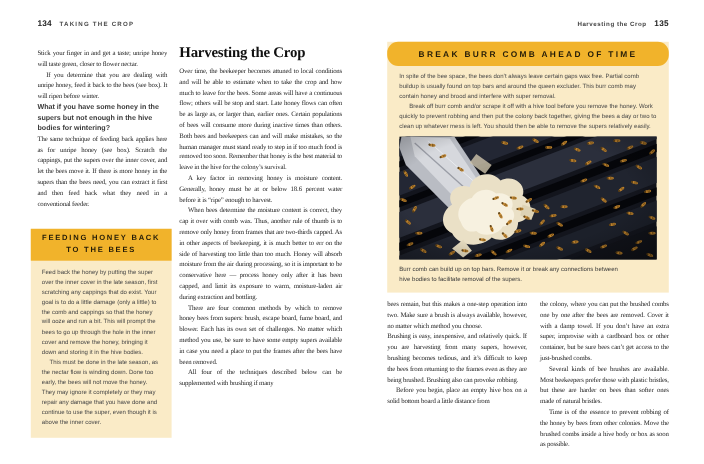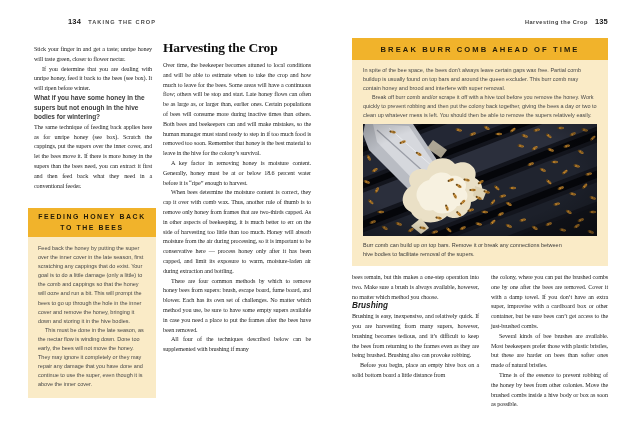--- a/index.html
+++ b/index.html
@@ -4,21 +4,21 @@
 <style>
   html,body{margin:0;padding:0;}
   body{width:640px;height:422px;background:#ffffff;position:relative;overflow:hidden;
        font-family:"Liberation Serif",serif;color:#262626;}
   .page{position:absolute;top:0;height:422px;overflow:hidden;}
   #page-left{left:0;width:320px;}
   #page-right{left:320px;width:320px;}
 
   
   .runhead{position:absolute;top:17px;font-family:"Liberation Sans",sans-serif;
-           display:flex;align-items:baseline;gap:7px;margin-left:34px;}
+           display:flex;align-items:baseline;gap:7px;}
   .folio{font-weight:bold;font-size:7.5px;color:#1c1c1c;letter-spacing:.2px;}
   .rh-text{font-size:5.6px;font-weight:bold;color:#4a4a4a;letter-spacing:1.1px;text-transform:uppercase;}
   .rh-text.title-case{text-transform:none;letter-spacing:.5px;font-weight:bold;color:#3f3f3f;}
 
   
   .col{position:absolute;text-align:justify;font-size:6.2px;line-height:9.8px;letter-spacing:-.15px;}
   .col p{margin:0;}
   .col p.ind{text-indent:8px;}
   .chapter-h1{font-size:13.5px;font-weight:bold;color:#101010;letter-spacing:-.2px;
               margin:0 0 5px 0;line-height:15px;text-align:left;font-family:"Liberation Serif",serif;}
@@ -32,21 +32,21 @@
   .box-band{background:#F1B32B;text-align:center;font-family:"Liberation Sans",sans-serif;
             font-weight:bold;color:#241c08;display:flex;align-items:center;justify-content:center;}
   #feed-box{left:28px;top:208px;width:128px;}
   #feed-box .box-band{font-size:6.9px;letter-spacing:1.6px;line-height:10.5px;padding:4px 6px;min-height:19px;}
   #feed-box .box-body{padding:7px 10px 8px 10px;font-family:"Liberation Sans",sans-serif;
             font-size:5.5px;line-height:9.1px;color:#474747;text-align:left;letter-spacing:0;}
   #feed-box .box-body p{margin:0;}
   #feed-box .box-body p.ind{text-indent:7px;}
 
   #burr-box{left:32px;top:38px;width:256px;}
-  #burr-box .box-band{font-size:7.6px;letter-spacing:2.1px;padding:5px 16px;min-height:12px;}
+  #burr-box .box-band{font-size:7.6px;letter-spacing:2.1px;padding:5px 16px;min-height:12px;border-radius:10px;}
   #burr-box .box-body{padding:6px 11px 0 11px;font-family:"Liberation Sans",sans-serif;
             font-size:5.5px;line-height:9.0px;color:#474747;text-align:left;}
   #burr-box .box-body p{margin:0;}
   #burr-box .box-body p.ind{text-indent:9px;}
   .photo-wrap{margin:4px 11px 0 11px;width:234px;height:112px;}
   .photo-wrap svg{display:block;width:234px;height:112px;}
   .photo-caption{margin:5px 11px 0 11px;padding-bottom:8px;font-family:"Liberation Sans",sans-serif;
             font-size:5.5px;line-height:8.6px;color:#3a3a3a;max-width:200px;}
 
   
@@ -222,21 +222,20 @@
             <use href="#bee" transform="translate(30 8) rotate(10)"></use>
         </g>
         <rect width="234" height="112" fill="url(#vg)"></rect>
       </svg>
     </div>
     <div class="photo-caption">Burr comb can build up on top bars. Remove it or break any connections between hive bodies to facilitate removal of the supers.</div>
   </div>
 
   <div class="col" id="r-col1">
     <p>bees remain, but this makes a one-step operation into two. Make sure a brush is always available, however, no matter which method you choose.</p>
-    <p class="b-subhead">Brushing</p>
     <p>Brushing is easy, inexpensive, and relatively quick. If you are harvesting from many supers, however, brushing becomes tedious, and it’s difficult to keep the bees from returning to the frames even as they are being brushed. Brushing also can provoke robbing.</p>
     <p class="ind">Before you begin, place an empty hive box on a solid bottom board a little distance from</p>
   </div>
 
   <div class="col" id="r-col2">
     <p>the colony, where you can put the brushed combs one by one after the bees are removed. Cover it with a damp towel. If you don’t have an extra super, improvise with a cardboard box or other container, but be sure bees can’t get access to the just-brushed combs.</p>
     <p class="ind">Several kinds of bee brushes are available. Most beekeepers prefer those with plastic bristles, but these are harder on bees than softer ones made of natural bristles.</p>
     <p class="ind">Time is of the essence to prevent robbing of the honey by bees from other colonies. Move the brushed combs inside a hive body or box as soon as possible.</p>
   </div>
 </div>

